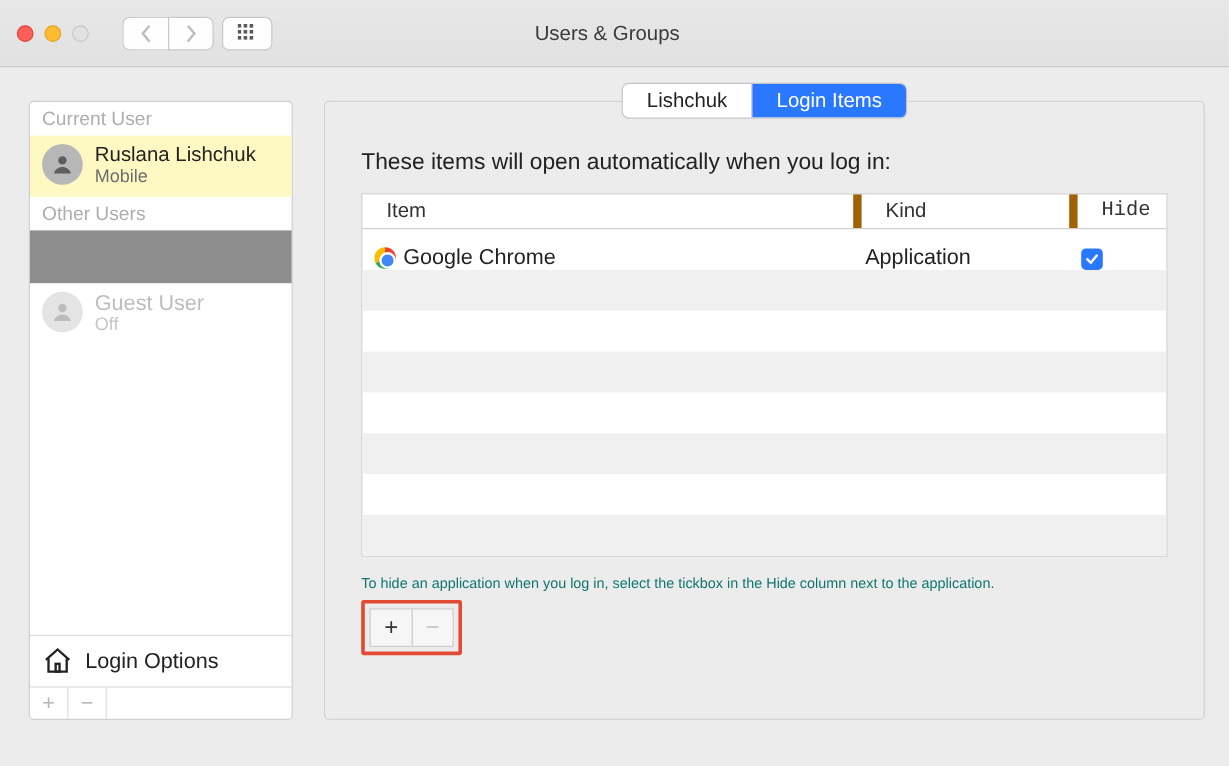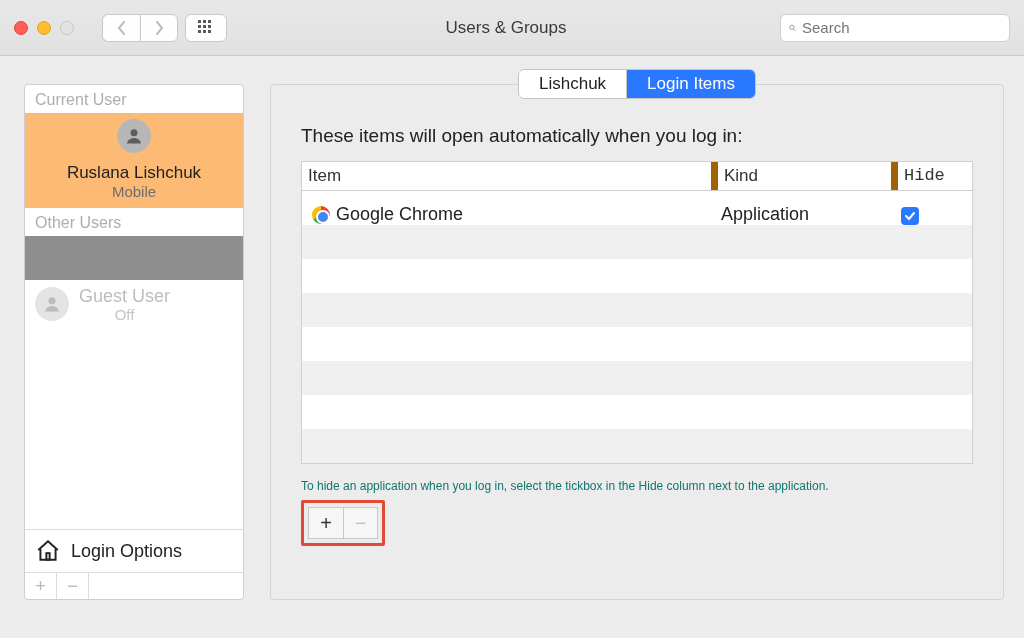--- a/index.html
+++ b/index.html
@@ -67,31 +67,31 @@
     border: 1px solid #cfcfcf; border-radius: 4px;
     display: flex; flex-direction: column; height: 516px;
   }
   .sec-header {
     padding: 6px 10px 4px; color: #aeaeae; font-size: 16px;
   }
   .user-row {
     display: flex; align-items: center; gap: 10px;
     padding: 6px 10px 8px;
   }
-  .user-row.current { background: #fdba74; flex-direction: column; }
+  .user-row.current { background: #fef9c3; }
   .user-row.selected { background: #8e8e8e; color:#fff; height:44px; }
   .avatar {
     width: 34px; height: 34px; border-radius: 50%;
     background: #b7b7b7; display: flex; align-items: center; justify-content: center;
   }
   .avatar svg { width: 20px; height: 20px; color: #5e5e5e; }
   .avatar.light { background: #e4e4e4; }
   .avatar.light svg { color: #bcbcbc; }
   .user-name { font-size: 17px; color: #222; line-height: 1.15; }
-  .user-sub { font-size: 15px; color: #6d6d6d; text-align: center; }
+  .user-sub { font-size: 15px; color: #6d6d6d; }
   .guest .user-name { color: #bdbdbd; font-size: 18px; }
   .guest .user-sub { color: #c6c6c6; }
   .sidebar-spacer { flex: 1; }
   .login-options {
     border-top: 1px solid #dcdcdc;
     padding: 8px 10px;
     display: flex; align-items: center; gap: 10px;
     font-size: 18px; color: #222;
   }
   .sidebar-footer {
@@ -119,21 +119,21 @@
   }
   .tab-btn:last-child { border-right: none; }
   .tab-btn.active { background: #2a78ff; color: #fff; }
   .main-inner { padding: 40px 30px 18px; }
   .desc { font-size: 19px; color: #222; margin-bottom: 14px; }
 
   .item-table {
     background: #fff; border: 1px solid #cfcfcf;
   }
   .th-row { display: flex; border-bottom: 1px solid #cfcfcf; }
-  .th { padding: 4px 6px; font-size: 17px; color: #333; }
+  .th { padding: 4px 20px; font-size: 17px; color: #333; }
   .th.sep { border-left: 7px solid #a16207; }
   .col-item { flex: 1; min-width: 0; }
   .col-kind { width: 180px; }
   .col-hide { width: 81px; text-align: left; font-family: Liberation Mono, monospace; }
   .tbody .row { display: flex; height: 34px; align-items: flex-end; }
   .tbody .row:nth-child(even) { background: #f0f0f0; }
   .td { padding: 0 10px; font-size: 18px; color: #222; display: flex; align-items: center; gap: 6px; }
   .chrome-icon {
     width: 18px; height: 18px; border-radius: 50%;
     background: conic-gradient(#ea4335 0 120deg, #34a853 120deg 240deg, #fbbc05 240deg 360deg);
@@ -200,27 +200,20 @@
             <rect x="5" y="5" width="3" height="3"></rect>
             <rect x="10" y="5" width="3" height="3"></rect>
           <rect x="0" y="10" width="3" height="3"></rect>
             <rect x="5" y="10" width="3" height="3"></rect>
             <rect x="10" y="10" width="3" height="3"></rect>
         </g>
       </svg>
     </div>
   </div>
   <div class="window-title">Users &amp; Groups</div>
-  <div class="search-field">
-    <svg width="14" height="14" viewBox="0 0 16 16">
-        <circle cx="6.5" cy="6.5" r="5" stroke="currentColor" stroke-width="1.8" fill="none"></circle>
-        <line x1="11" y1="11" x2="15" y2="15" stroke="currentColor" stroke-width="1.8" stroke-linecap="round"></line>
-      </svg>
-    <input placeholder="Search" style="">
-  </div>
 </div>
 
 <div class="body-wrap">
 
   <div class="sidebar">
     <div class="sec-header">Current User</div>
     <div class="user-row current">
       <div class="avatar">
         <svg viewBox="0 0 24 24">
             <circle cx="12" cy="8" r="4.2" fill="currentColor"></circle>

